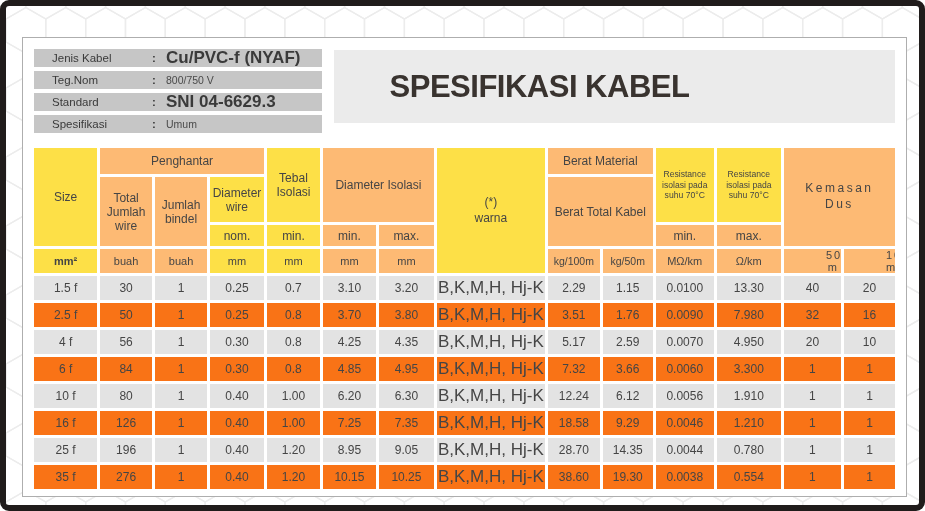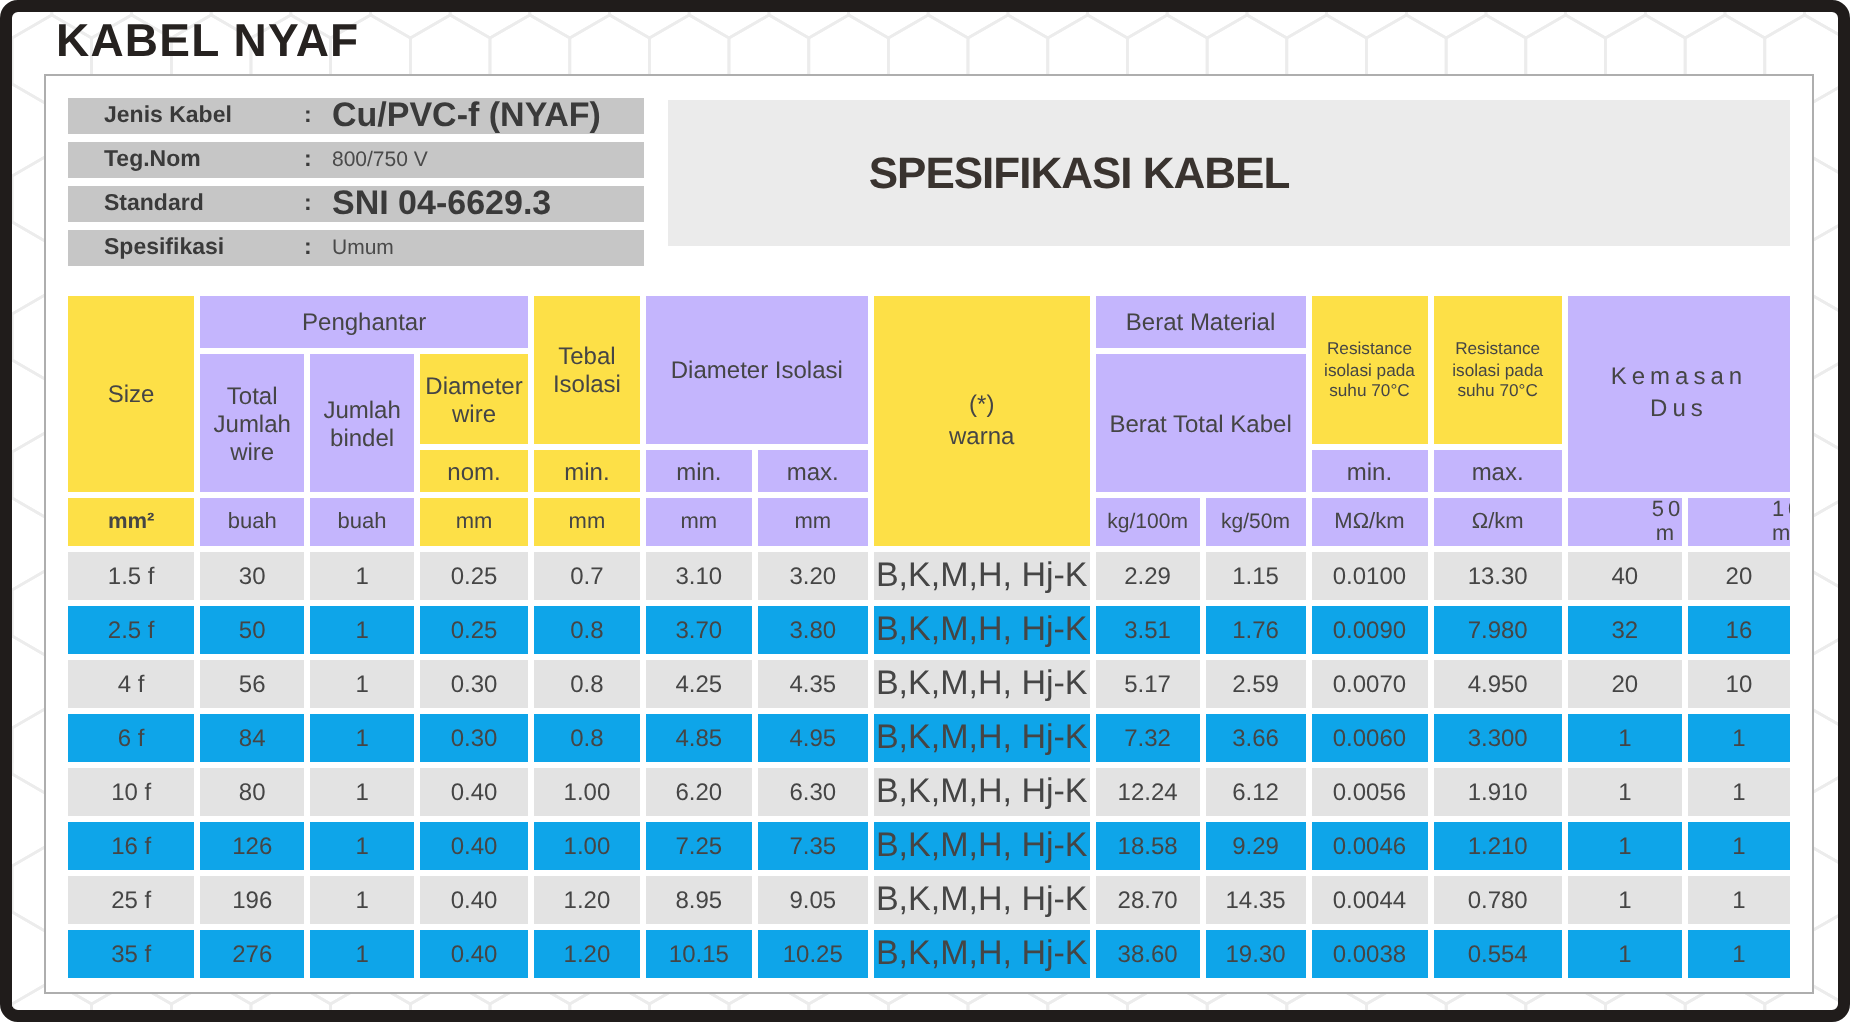--- a/index.html
+++ b/index.html
@@ -13,37 +13,37 @@
   .title { position:absolute; left:22px; top:1px; z-index:2; font-size:23px; font-weight:bold;
            color:#262220; letter-spacing:0.6px; }
 
   .content { position:absolute; left:16px; top:31px; width:885px; height:460px; z-index:1;
              background:#fff; border:1px solid #aeaeae; padding:9px 11px; }
 
   .top { display:flex; gap:12px; }
   .info { width:288px; padding-top:2px; }
   .info-row { height:18px; background:#c6c6c6; margin-bottom:4px; display:flex;
               align-items:center; padding-left:18px; font-size:11.5px; }
-  .info-label { width:100px; font-weight:bold; color:#3a3a3a; }
+  .info-label { width:100px; font-weight:normal; color:#3a3a3a; }
   .info-sep { width:14px; font-weight:bold; color:#3a3a3a; }
   .vb { font-weight:bold; font-size:17px; color:#3a3a3a; }
   .vr { font-size:10.5px; color:#4a4a4a; }
 
   .banner { flex:1; height:73px; margin-top:3px; background:#ebebeb; display:flex;
             align-items:center; justify-content:center; padding-right:150px; }
-  .banner span { font-size:22px; font-weight:bold; color:#39332f; letter-spacing:-0.5px; }
+  .banner span { font-size:31px; font-weight:bold; color:#39332f; letter-spacing:-0.5px; }
 
   table { border-collapse:separate; border-spacing:3px; table-layout:fixed;
           width:calc(100% + 6px); margin:8px -3px 0; }
   th, td { text-align:center; vertical-align:middle; font-weight:normal;
            font-size:12px; color:#454545; padding:0; overflow:hidden; }
   .hd { background:#fde047; }
-  .hl { background:#c4b5fd;text-align:center; }
+  .hl { background:#fdba74;text-align:center; }
   tr.lt td { background:#e3e3e3; }
-  tr.dk td { background:#0ea5e9; }
+  tr.dk td { background:#f97316; }
   tr.r1 { height:26px; } tr.r2 { height:45px; } tr.r3 { height:21px; } tr.r4 { height:20px;margin-top:32px; }
   tbody tr { height:24px;margin-top:24px; }
   .fs-res { font-size:8.6px; line-height:1.25; }
   .pre { white-space:pre-line; line-height:1.3; }
   .ls { letter-spacing:2.5px; }
   .ls2 { letter-spacing:2px;padding-left:42px; }
   .unit { font-size:11px; }
   .unit-sm { font-size:10.5px; }
   .b { font-weight:bold; }
   td.cwarna { font-size:17px; }
@@ -464,21 +464,20 @@
       <polygon points="697.2,484.5 717.1,496.0 717.1,519.0 697.2,530.5 677.2,519.0 677.2,496.0" fill="none" stroke="#ececec" stroke-width="1.4"></polygon>
       <polygon points="737.0,484.5 756.9,496.0 756.9,519.0 737.0,530.5 717.1,519.0 717.1,496.0" fill="none" stroke="#ececec" stroke-width="1.4"></polygon>
       <polygon points="776.8,484.5 796.7,496.0 796.7,519.0 776.8,530.5 756.9,519.0 756.9,496.0" fill="none" stroke="#ececec" stroke-width="1.4"></polygon>
       <polygon points="816.7,484.5 836.6,496.0 836.6,519.0 816.7,530.5 796.7,519.0 796.7,496.0" fill="none" stroke="#ececec" stroke-width="1.4"></polygon>
       <polygon points="856.5,484.5 876.4,496.0 876.4,519.0 856.5,530.5 836.6,519.0 836.6,496.0" fill="none" stroke="#ececec" stroke-width="1.4"></polygon>
       <polygon points="896.3,484.5 916.3,496.0 916.3,519.0 896.3,530.5 876.4,519.0 876.4,496.0" fill="none" stroke="#ececec" stroke-width="1.4"></polygon>
       <polygon points="936.2,484.5 956.1,496.0 956.1,519.0 936.2,530.5 916.3,519.0 916.3,496.0" fill="none" stroke="#ececec" stroke-width="1.4"></polygon>
       <polygon points="976.0,484.5 995.9,496.0 995.9,519.0 976.0,530.5 956.1,519.0 956.1,496.0" fill="none" stroke="#ececec" stroke-width="1.4"></polygon>
     </svg>
 
-  <div class="title">KABEL NYAF</div>
 
   <div class="content">
     <div class="top">
 
       <div class="info">
         <div class="info-row">
           <span class="info-label">Jenis Kabel</span>
           <span class="info-sep">:</span>
           <span class="vb">Cu/PVC-f (NYAF)</span>
         </div>

